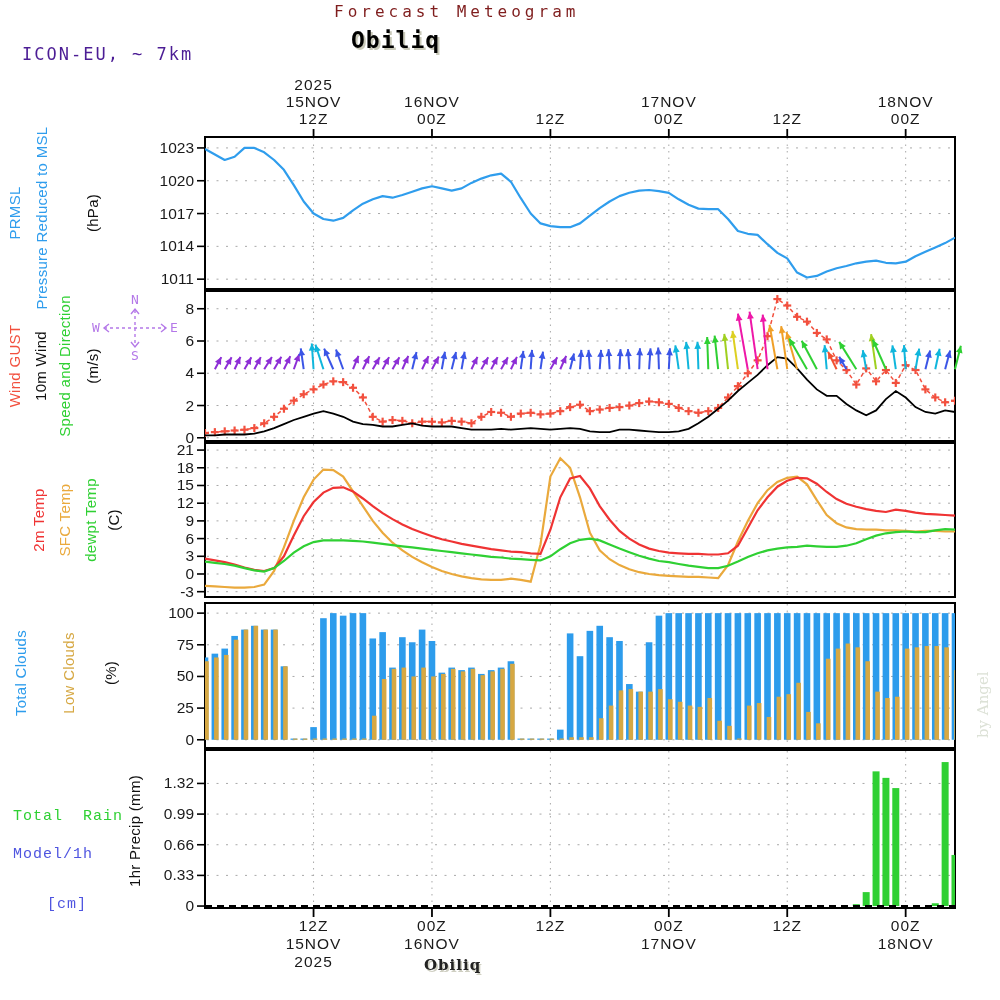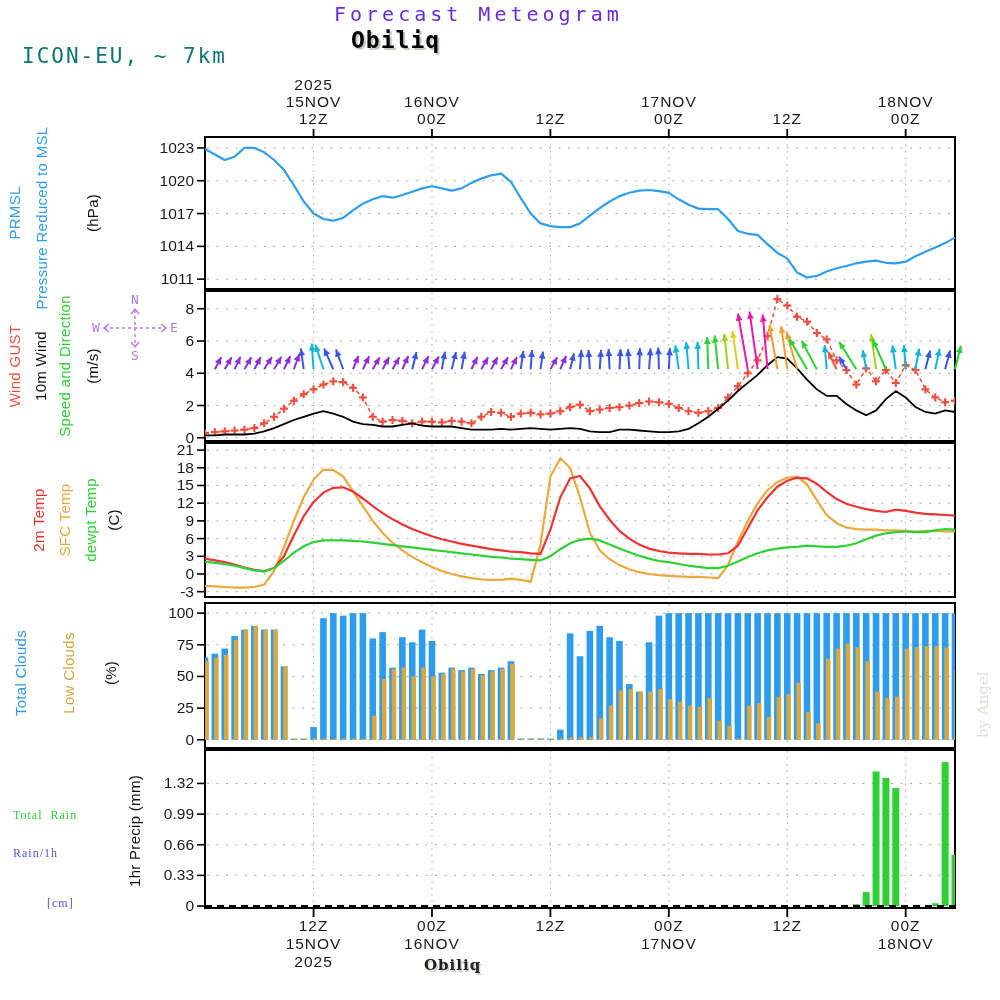--- a/index.html
+++ b/index.html
@@ -1,30 +1,30 @@
 <!DOCTYPE html>
 <html><head>
 <meta charset="utf-8">
 <style>
   html,body{margin:0;padding:0;background:#fff;}
   .canvas{position:relative;width:1000px;height:1000px;background:#fff;
           font-family:"Liberation Sans",sans-serif;overflow:hidden;}
   .canvas svg{position:absolute;left:0;top:0;}
   .hdr-title{position:absolute;left:334px;top:2px;font-family:"DejaVu Sans Mono",monospace;
-             font-size:20px;letter-spacing:4px;color:#6d28d9;}
+             font-size:16px;letter-spacing:4px;color:#7f1d1d;}
   .hdr-station{position:absolute;left:351px;top:27px;font-family:"DejaVu Sans Mono",monospace;
              font-weight:bold;font-size:23px;letter-spacing:1px;color:#000;text-shadow:2px 2px 0 #c9c9b9;}
   .hdr-meta{position:absolute;right:42px;top:6px;text-align:right;font-family:"DejaVu Sans Mono",monospace;
              font-size:15px;line-height:18px;color:#a76ae0;white-space:pre;}
   .hdr-model{position:absolute;left:22px;top:44px;font-family:"DejaVu Sans Mono",monospace;
-             font-size:21px;letter-spacing:2px;color:#0f766e;}
+             font-size:17px;letter-spacing:2px;color:#4c1d95;}
   .vlabel{position:absolute;transform:translate(-50%,-50%) rotate(-90deg);white-space:nowrap;
           font-size:15px;letter-spacing:.3px;}
-  .plabel{position:absolute;white-space:pre;font-family:Liberation Serif, serif;
-          font-size:12px;letter-spacing:1px;}
+  .plabel{position:absolute;white-space:pre;font-family:Liberation Mono, monospace;
+          font-size:15px;letter-spacing:1px;}
   .c-press{color:#2f9ded;} .c-black{color:#111;} .c-gust{color:#f2503e;}
   .c-green{color:#2fd033;} .c-t2m{color:#ef3333;} .c-sfc{color:#eaa93c;}
   .c-tclouds{color:#2d9cec;} .c-lclouds{color:#d6a843;} .c-snow{color:#4f55e0;}
   .watermark{position:absolute;left:974px;top:738px;transform:rotate(-90deg);transform-origin:0 0;
              font-family:"DejaVu Serif",serif;font-size:15px;color:#dce1d6;white-space:nowrap;}
   .footer-station{position:absolute;left:424px;top:956px;font-family:"DejaVu Serif",serif;font-weight:bold;
              font-size:15px;letter-spacing:1px;color:#222;text-shadow:1.5px 1.5px 0 #cfcfc2;}
 </style>
 </head>
 <body>
@@ -47,21 +47,21 @@
   <div class="vlabel c-t2m" style="left:38px;top:520px">2m Temp</div>
   <div class="vlabel c-sfc" style="left:64px;top:520px">SFC Temp</div>
   <div class="vlabel c-green" style="left:90px;top:520px">dewpt Temp</div>
   <div class="vlabel c-black" style="left:113px;top:520px">(C)</div>
 
   <div class="vlabel c-tclouds" style="left:20px;top:673px">Total Clouds</div>
   <div class="vlabel c-lclouds" style="left:68px;top:673px">Low Clouds</div>
   <div class="vlabel c-black" style="left:110px;top:673px">(%)</div>
 
   <div class="plabel c-green" style="left:13px;top:808px">Total  Rain</div>
-  <div class="plabel c-snow" style="left:13px;top:846px">Rain/1h</div>
+  <div class="plabel c-snow" style="left:13px;top:846px">Model/1h</div>
   <div class="plabel c-snow" style="left:47px;top:896px">[cm]</div>
   <div class="vlabel c-black" style="left:134px;top:831px">1hr Precip (mm)</div>
 
   <svg id="meteogram" width="1000" height="1000" viewBox="0 0 1000 1000">
 
     <g font-family="DejaVu Sans Mono, monospace" font-size="13" fill="#b478e8" stroke="none">
       <text x="135" y="304" text-anchor="middle">N</text>
       <text x="135" y="360" text-anchor="middle">S</text>
       <text x="96" y="332" text-anchor="middle">W</text>
       <text x="174" y="332" text-anchor="middle">E</text>

